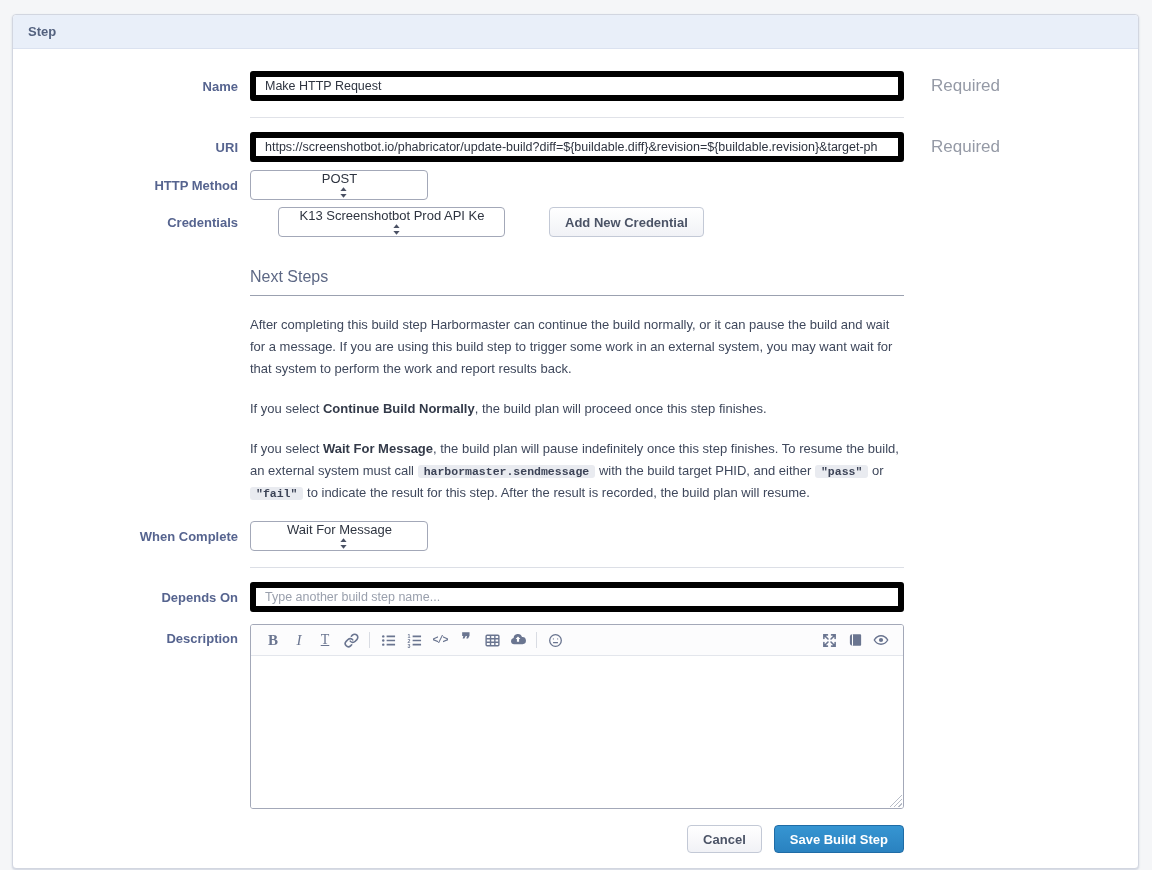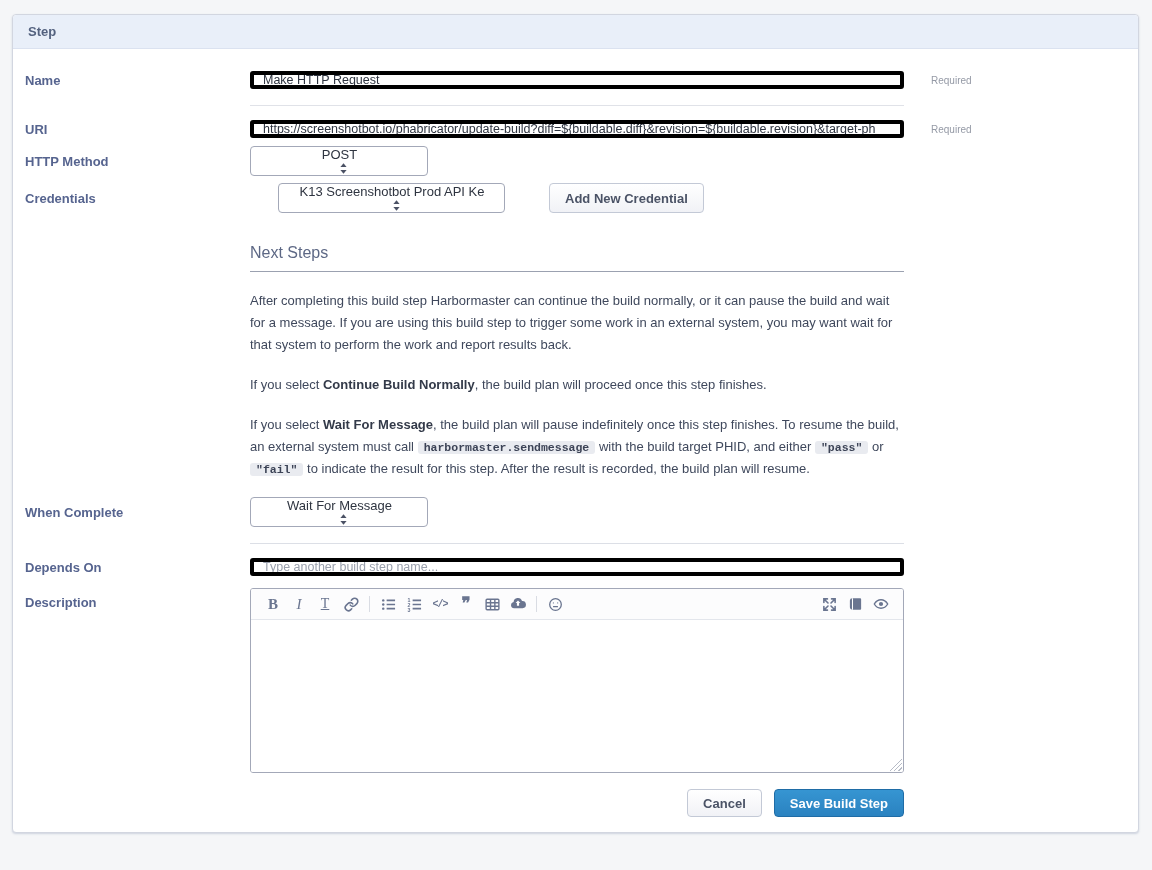--- a/index.html
+++ b/index.html
@@ -23,35 +23,35 @@
     background:#e9eff9;
     border-bottom:1px solid #dbe2f0;
     border-radius:4px 4px 0 0;
     display:flex;align-items:center;
     padding:0 15px;
     font-size:13px;font-weight:bold;color:#54627f;
   }
   .frow{display:flex;align-items:center;padding-left:12px;}
   .frow.top{align-items:flex-start;}
   .flabel{
-    width:225px;flex:none;
+    width:225px;flex:none;text-align:right;
     padding-right:12px;box-sizing:border-box;
     color:#56648f;font-weight:bold;font-size:13px;
   }
   .frow.top .flabel{line-height:30px;}
   .ctl{width:654px;box-sizing:border-box;}
   input.text{
-    width:654px;height:18px;box-sizing:border-box;
-    border:4px solid #000000;border-radius:3px;
+    width:654px;height:30px;box-sizing:border-box;
+    border:6px solid #000000;border-radius:3px;
     padding:0 9px;
     font:12.5px "Liberation Sans",sans-serif;color:#2e3440;
     outline:none;background:#fff;
   }
   input.text::placeholder{color:#9aa0ad;}
-  .required{margin-left:27px;color:#959aa6;font-size:10px;}
+  .required{margin-left:27px;color:#959aa6;font-size:17px;}
   .hdiv{margin:16px 0 14px 237px;width:654px;border-top:1px solid #e0e2e8;height:0;}
   .hdiv2{margin:16px 0 14px 237px;width:654px;border-top:1px solid #dcdfe6;height:0;}
   .sel{
     display:inline-flex;align-items:center;justify-content:space-between;
     height:30px;box-sizing:border-box;
     border:1px solid #a3a8b8;border-radius:4px;
     background:#fff;padding:0 9px 0 10px;
     font-size:13px;color:#2e3440;cursor:pointer;flex-direction:column;
   }
   .sel .caret{display:flex;margin-left:8px;}

